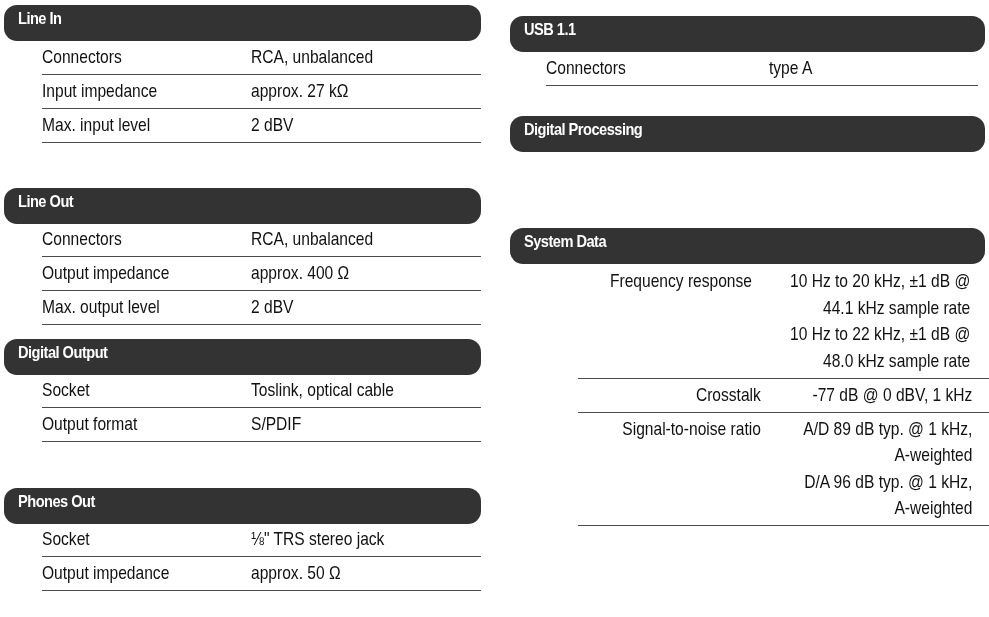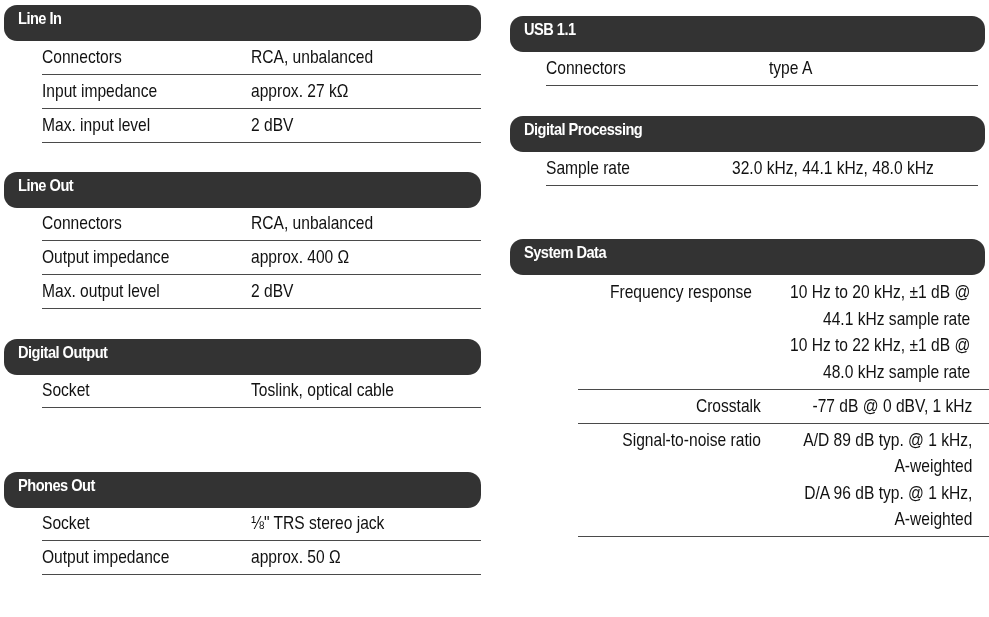--- a/index.html
+++ b/index.html
@@ -42,21 +42,21 @@
         <span class="k">Input impedance</span>
         <span class="v">approx. 27 kΩ</span>
       </div>
       <div class="row">
         <span class="k">Max. input level</span>
         <span class="v">2 dBV</span>
       </div>
     </div>
   </div>
 
-  <div class="section" style="top:172px;">
+  <div class="section" style="top:188px;">
     <div class="bar">
       <span class="title">Line Out</span>
     </div>
     <div class="rows" style="top:35px;">
       <div class="row">
         <span class="k">Connectors</span>
         <span class="v">RCA, unbalanced</span>
       </div>
       <div class="row">
         <span class="k">Output impedance</span>
@@ -71,24 +71,28 @@
 
   <div class="section" style="top:339px;">
     <div class="bar">
       <span class="title">Digital Output</span>
     </div>
     <div class="rows" style="top:35px;">
       <div class="row">
         <span class="k">Socket</span>
         <span class="v">Toslink, optical cable</span>
       </div>
+      <div class="row">
+        <span class="k">Output format</span>
+        <span class="v">S/PDIF</span>
+      </div>
     </div>
   </div>
 
-  <div class="section" style="top:472px;">
+  <div class="section" style="top:488px;">
     <div class="bar">
       <span class="title">Phones Out</span>
     </div>
     <div class="rows" style="top:35px;">
       <div class="row">
         <span class="k">Socket</span>
         <span class="v">⅛" TRS stereo jack</span>
       </div>
       <div class="row">
         <span class="k">Output impedance</span>
@@ -110,28 +114,24 @@
         <span class="v">type A</span>
       </div>
     </div>
   </div>
 
   <div class="section" style="top:116px;">
     <div class="bar">
       <span class="title">Digital Processing</span>
     </div>
     <div class="rows" style="top:36px;">
-      <div class="row">
-        <span class="k">Sample rate</span>
-        <span class="v">32.0 kHz, 44.1 kHz, 48.0 kHz</span>
-      </div>
     </div>
   </div>
 
-  <div class="section" style="top:239px;text-align:right;">
+  <div class="section" style="top:228px;text-align:right;">
     <div class="bar">
       <span class="title">System Data</span>
     </div>
     <div class="rows" style="top:37px;margin-left:32px;">
       <div class="row">
         <span class="k">Frequency response</span>
         <span class="v">
           <span class="vline">10 Hz to 20 kHz, ±1 dB @</span>
           <span class="vline">44.1 kHz sample rate</span>
           <span class="vline">10 Hz to 22 kHz, ±1 dB @</span>

